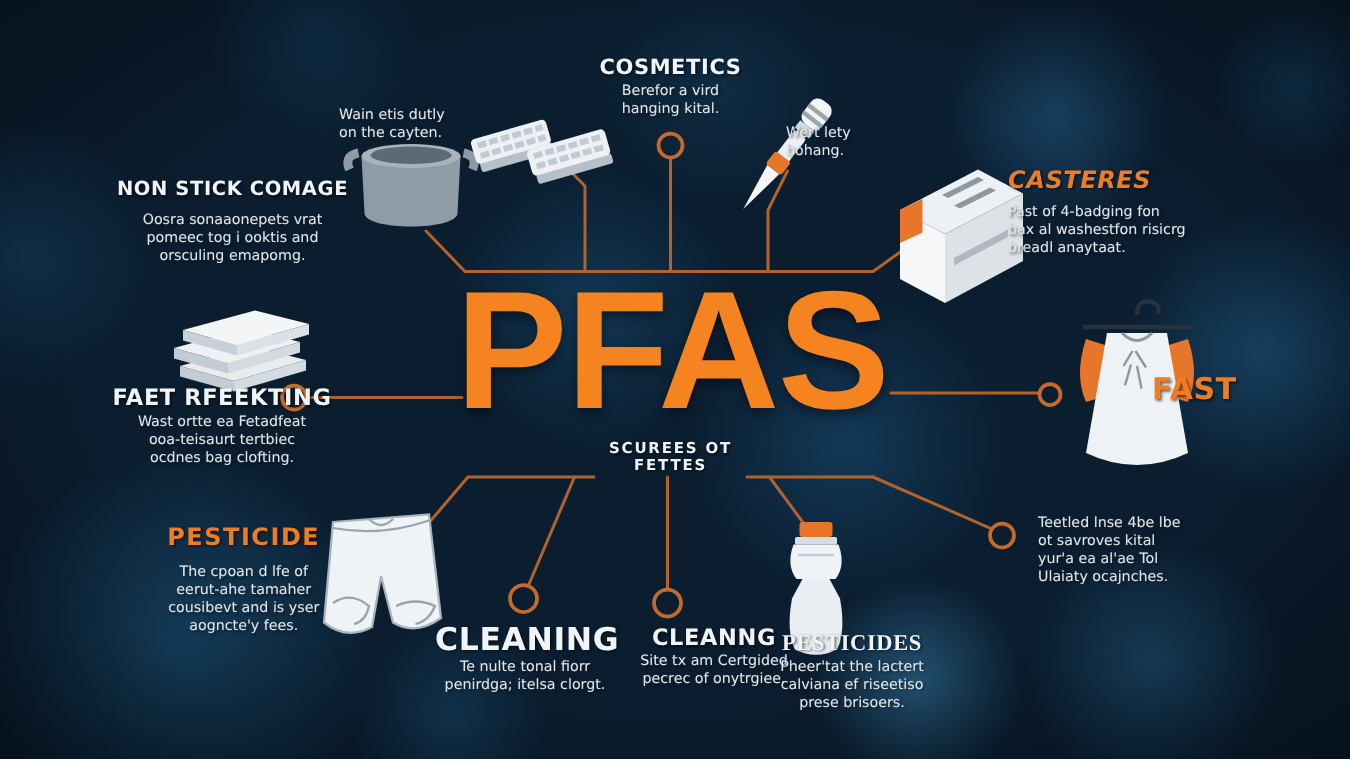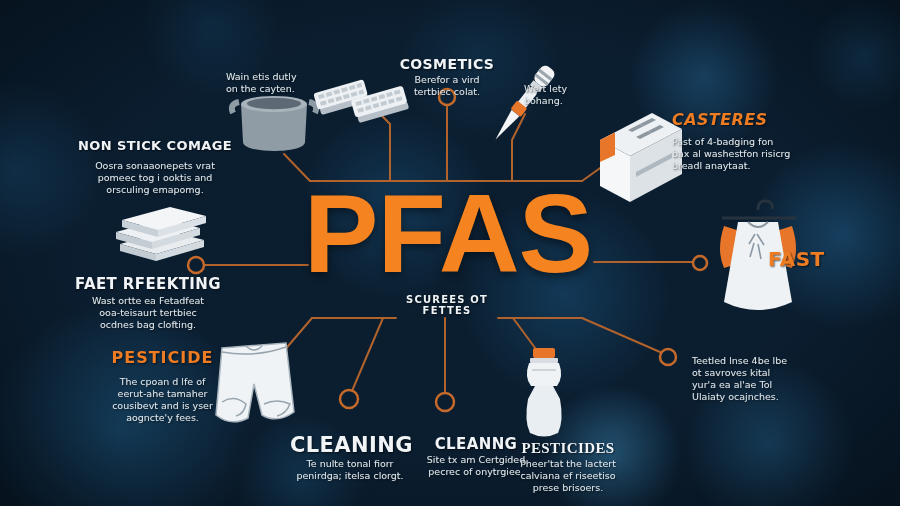--- a/index.html
+++ b/index.html
@@ -17,21 +17,21 @@
       radial-gradient(circle at 612px 455px, rgba(62,142,190,.50), transparent 70px),
       radial-gradient(circle at 300px 480px, rgba(30,95,140,.40),  transparent 65px),
       radial-gradient(circle at 865px 55px,  rgba(28,88,130,.45),  transparent 55px),
       radial-gradient(circle at 210px 25px,  rgba(25,80,120,.35),  transparent 70px),
       radial-gradient(circle at 480px 60px,  rgba(22,70,105,.35),  transparent 80px),
       #0b1e30;
   }
   .vignette{position:absolute;inset:0;pointer-events:none;
     background:radial-gradient(ellipse at 50% 48%, transparent 55%, rgba(2,8,14,.55) 100%);}
   .abs{position:absolute;}
-  .hw{font-weight:bold;color:#f0f4f7;text-shadow:1px 1px 2px rgba(0,0,0,.6);letter-spacing:.4px;margin-top:19px;}
+  .hw{font-weight:bold;color:#f0f4f7;text-shadow:1px 1px 2px rgba(0,0,0,.6);letter-spacing:.4px;}
   .ho{font-weight:bold;color:#ee7c23;text-shadow:1px 1px 2px rgba(0,0,0,.6);letter-spacing:.4px;}
   .cap{font-size:9.5px;line-height:1.28;color:#dde6ec;white-space:pre-line;
        text-shadow:0 0 1px rgba(255,255,255,.25), 1px 1px 2px rgba(0,0,0,.6);}
   .center-title{font-size:112px;line-height:1;font-weight:900;color:#f5831f;
        font-family:"Liberation Sans",sans-serif;letter-spacing:-1px;
        text-shadow:0 3px 8px rgba(0,0,0,.45);}
   .subtitle{font-size:10px;font-weight:bold;letter-spacing:1.2px;color:#eef3f6;
        text-shadow:1px 1px 2px rgba(0,0,0,.6);}
   .paint-h{font-size:15px;}
   .paint-h::first-letter{font-size:27px;}
@@ -198,21 +198,21 @@
   </div>
 
   <div class="abs" style="left:226px;top:71px;width:110px;">
     <div class="cap">Wain etis dutly
 on the cayten.</div>
   </div>
 
   <div class="abs tc" style="left:383px;top:37px;width:128px;">
     <div class="hw" style="font-size:14px;">COSMETICS</div>
     <div class="cap" style="margin-top:2px;">Berefor a vird
-tertbiec colat.</div>
+hanging kital.</div>
   </div>
 
   <div class="abs" style="left:524px;top:83px;width:80px;">
     <div class="cap">Wert lety
 bohang.</div>
   </div>
 
   <div class="abs" style="left:672px;top:110px;width:172px;">
     <div class="ho" style="font-size:16px;font-style:italic;">CASTERES</div>
     <div class="cap" style="margin-top:7px;">Past of 4-badging fon
@@ -252,18 +252,18 @@
   </div>
 
   <div class="abs tc" style="left:502px;top:421px;width:132px;">
     <div class="hw" style="font-size:15px;font-family:Liberation Serif, serif;">PESTICIDES</div>
     <div class="cap" style="margin-top:1px;">Pheer'tat the lactert
 calviana ef riseetiso
 prese brisoers.</div>
   </div>
 
   <div class="abs" style="left:692px;top:343px;width:150px;">
-    <div class="cap" style="margin-top:12px;">Teetled lnse 4be lbe
+    <div class="cap" style="">Teetled lnse 4be lbe
 ot savroves kital
 yur'a ea al'ae Tol
 Ulaiaty ocajnches.</div>
   </div>
 </div>
 
 </body></html>

